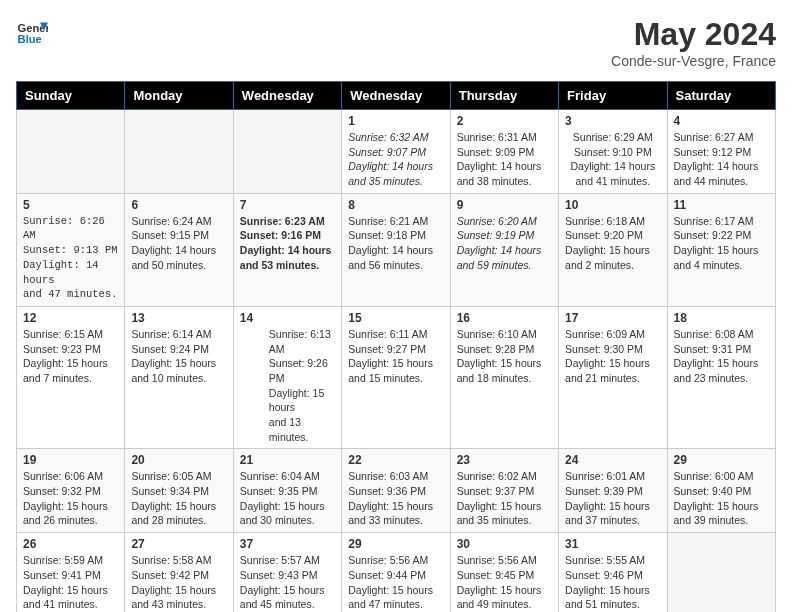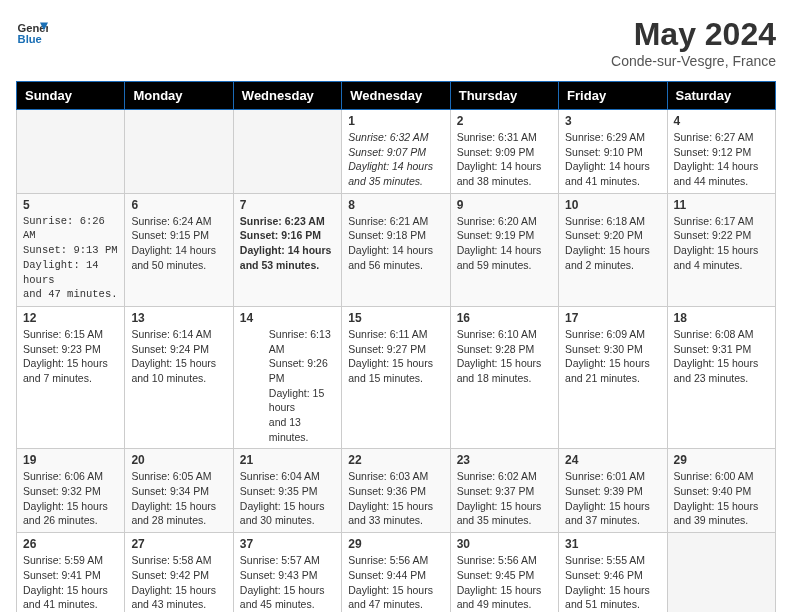--- a/index.html
+++ b/index.html
@@ -123,21 +123,21 @@
         </td>
         <td>
           <span class="day-num">2</span>
           <div class="day-info" style="white-space: pre-line;">Sunrise: 6:31 AM
 Sunset: 9:09 PM
 Daylight: 14 hours
 and 38 minutes.</div>
         </td>
         <td>
           <span class="day-num">3</span>
-          <div class="day-info" style="white-space: pre-line;">Sunrise: 6:29 AM
+          <div class="day-info" style="white-space: pre-line; text-align: center;">Sunrise: 6:29 AM
 Sunset: 9:10 PM
 Daylight: 14 hours
 and 41 minutes.</div>
         </td>
         <td>
           <span class="day-num">4</span>
           <div class="day-info" style="white-space: pre-line;">Sunrise: 6:27 AM
 Sunset: 9:12 PM
 Daylight: 14 hours
 and 44 minutes.</div>
@@ -167,21 +167,21 @@
         </td>
         <td>
           <span class="day-num">8</span>
           <div class="day-info" style="white-space: pre-line;">Sunrise: 6:21 AM
 Sunset: 9:18 PM
 Daylight: 14 hours
 and 56 minutes.</div>
         </td>
         <td>
           <span class="day-num">9</span>
-          <div class="day-info" style="white-space: pre-line;">Sunrise: 6:20 AM
+          <div class="day-info" style="white-space: pre-line; font-style: italic;">Sunrise: 6:20 AM
 Sunset: 9:19 PM
 Daylight: 14 hours
 and 59 minutes.</div>
         </td>
         <td>
           <span class="day-num">10</span>
           <div class="day-info" style="white-space: pre-line;">Sunrise: 6:18 AM
 Sunset: 9:20 PM
 Daylight: 15 hours
 and 2 minutes.</div>

